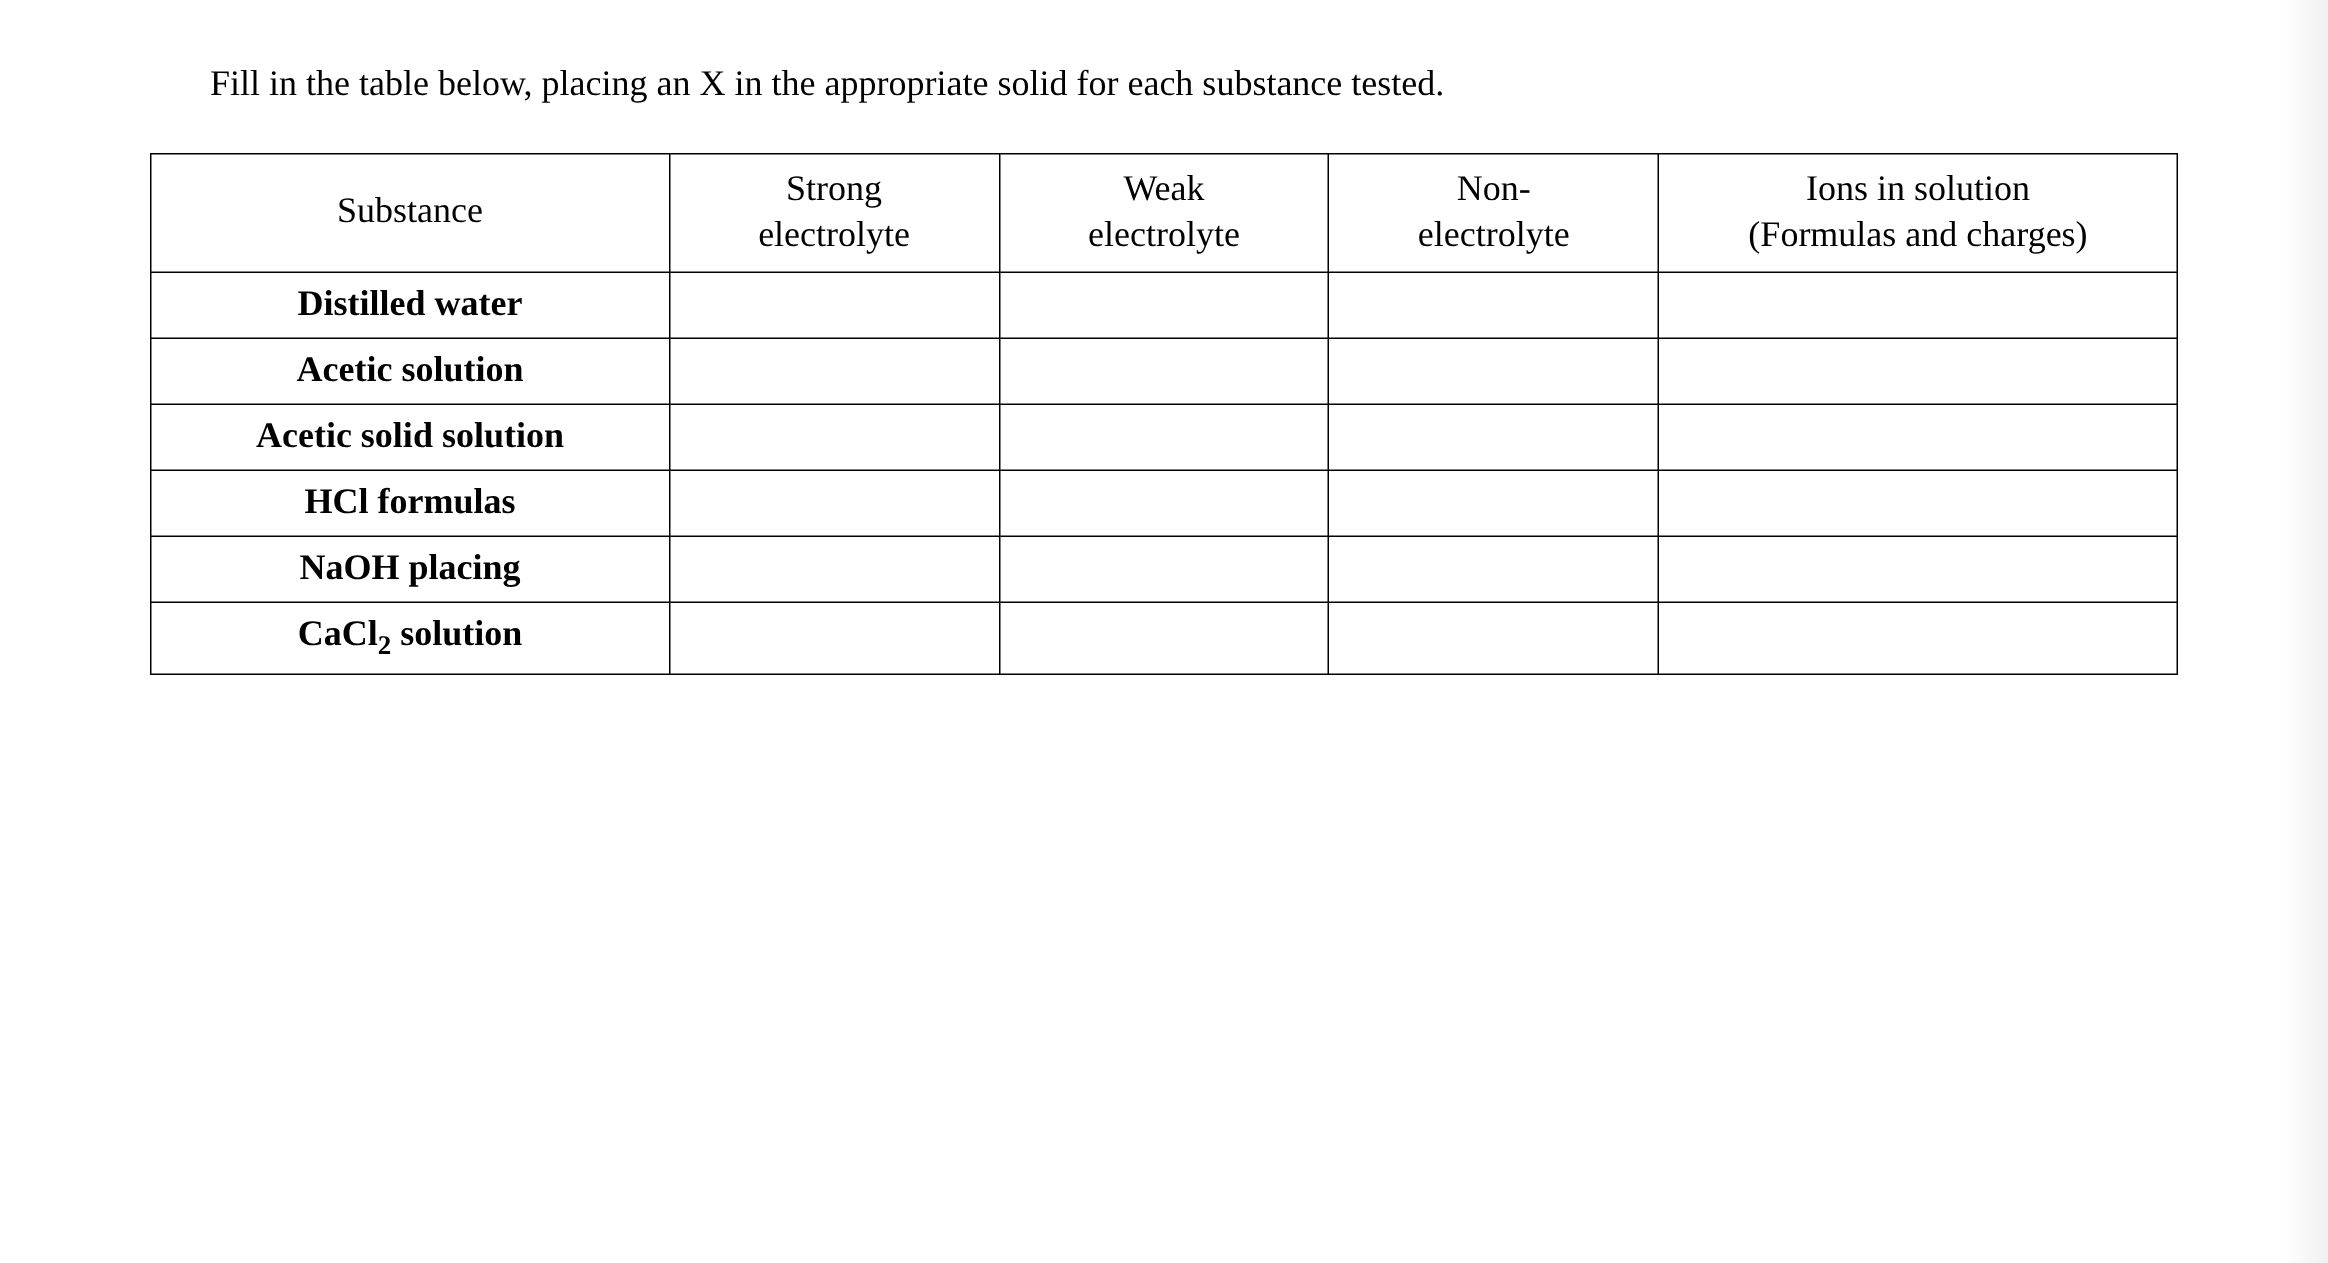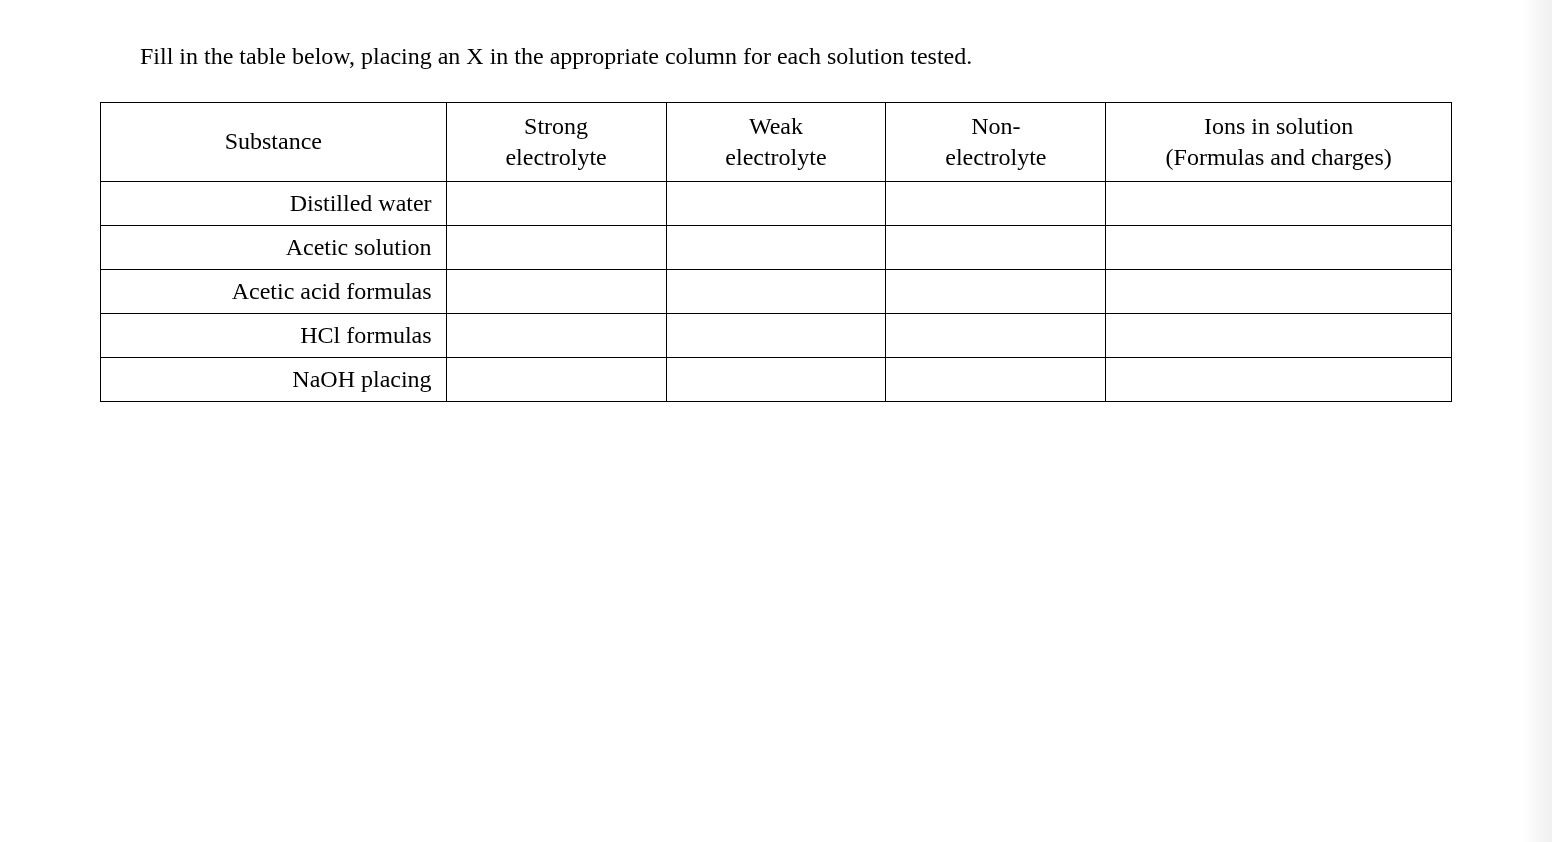--- a/index.html
+++ b/index.html
@@ -29,21 +29,22 @@
       border: 1.5px solid #000;
       padding: 8px 14px;
       font-weight: normal;
       vertical-align: middle;
     }
     th {
       text-align: center;
       line-height: 1.3;
     }
     td.substance-cell {
-      text-align: right;
+      text-align: center;
+      font-weight: bold;
     }
     td.data-cell {
       text-align: center;
     }
     col.col-substance { width: 22%; }
     col.col-strong { width: 14%; }
     col.col-weak { width: 14%; }
     col.col-non { width: 14%; }
     col.col-ions { width: 22%; }
     sub {
@@ -57,21 +58,21 @@
       height: 100%;
       width: 30px;
       background: linear-gradient(to right, rgba(0,0,0,0) 0%, rgba(0,0,0,0.06) 100%);
       pointer-events: none;
     }
   </style>
 </head>
 <body>
 
 <div class="instructions">
-  <span>Fill in the table below, placing an X in the appropriate column for each solution tested.</span><br>
+  <span>Fill in the table below, placing an X in the appropriate solid for each substance tested.</span><br>
 </div>
 
 <table>
   <colgroup>
     <col class="col-substance">
     <col class="col-strong">
     <col class="col-weak">
     <col class="col-non">
     <col class="col-ions">
   </colgroup>
@@ -93,36 +94,43 @@
         <td class="data-cell"></td>
       </tr>
       <tr>
         <td class="substance-cell">Acetic solution</td>
         <td class="data-cell"></td>
         <td class="data-cell"></td>
         <td class="data-cell"></td>
         <td class="data-cell"></td>
       </tr>
       <tr>
-        <td class="substance-cell">Acetic acid formulas</td>
+        <td class="substance-cell">Acetic solid solution</td>
         <td class="data-cell"></td>
         <td class="data-cell"></td>
         <td class="data-cell"></td>
         <td class="data-cell"></td>
       </tr>
       <tr>
         <td class="substance-cell">HCl formulas</td>
         <td class="data-cell"></td>
         <td class="data-cell"></td>
         <td class="data-cell"></td>
         <td class="data-cell"></td>
       </tr>
       <tr>
         <td class="substance-cell">NaOH placing</td>
         <td class="data-cell"></td>
         <td class="data-cell"></td>
         <td class="data-cell"></td>
         <td class="data-cell"></td>
       </tr>
+      <tr>
+        <td class="substance-cell">CaCl<sub>2</sub> solution</td>
+        <td class="data-cell"></td>
+        <td class="data-cell"></td>
+        <td class="data-cell"></td>
+        <td class="data-cell"></td>
+      </tr>
     </tbody>
 </table>
 
 <div class="page-shadow"></div>
 
 </body></html>

